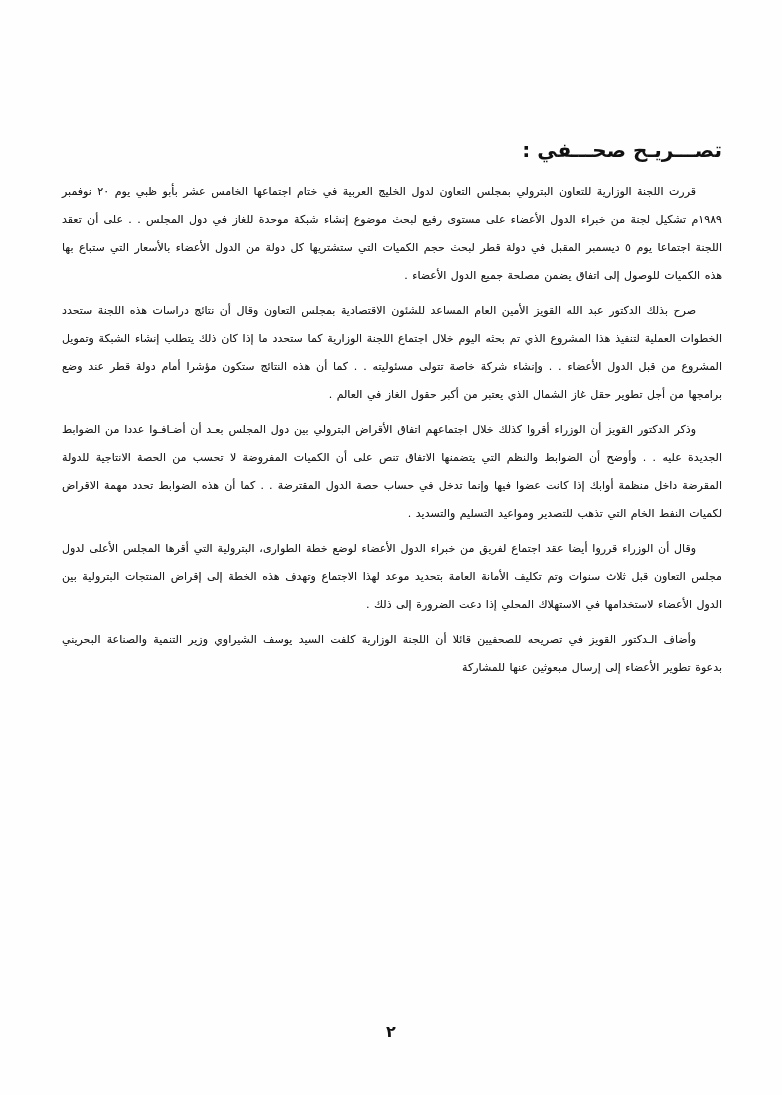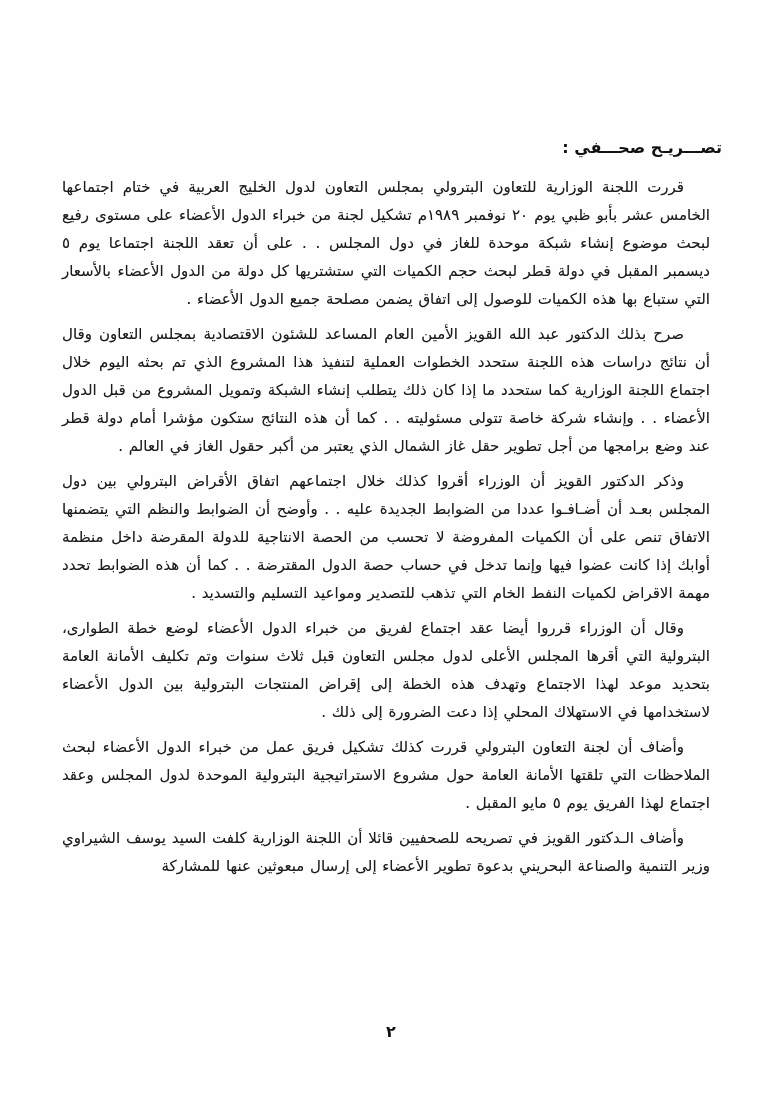--- a/index.html
+++ b/index.html
@@ -18,34 +18,34 @@
     color: #161616;
   }
   .content {
     position: absolute;
     top: 138px;
     right: 60px;
     width: 660px;
     direction: rtl;
   }
   .title {
-    font-size: 16px;
+    font-size: 20px;
     font-weight: bold;
     margin: 0 0 16px 0;
     text-align: right;
     letter-spacing: 0.5px;
     color: #111111;
   }
   .para {
-    font-size: 15px;
+    font-size: 11px;
     line-height: 28px;
     text-align: justify;
     text-align-last: right;
     text-indent: 26px;
-    margin: 0 12px 7px 0;
+    margin: 0 0 7px 0;
     word-spacing: 1px;
     color: #1b1b1b;
     
     text-shadow: 0 0 0.4px rgba(0,0,0,0.35);
   }
   .page-number {
     position: absolute;
     top: 1022px;
     left: 0;
     width: 782px;
@@ -64,19 +64,18 @@
     <h1 class="title">تصـــريـح صحـــفي :</h1>
 
     <p class="para">قررت اللجنة الوزارية للتعاون البترولي بمجلس التعاون لدول الخليج العربية في ختام اجتماعها الخامس عشر بأبو ظبي يوم ٢٠ نوفمبر ١٩٨٩م تشكيل لجنة من خبراء الدول الأعضاء على مستوى رفيع لبحث موضوع إنشاء شبكة موحدة للغاز في دول المجلس . . على أن تعقد اللجنة اجتماعا يوم ٥ ديسمبر المقبل في دولة قطر لبحث حجم الكميات التي ستشتريها كل دولة من الدول الأعضاء بالأسعار التي ستباع بها هذه الكميات للوصول إلى اتفاق يضمن مصلحة جميع الدول الأعضاء .</p>
 
     <p class="para">صرح بذلك الدكتور عبد الله القويز الأمين العام المساعد للشئون الاقتصادية بمجلس التعاون وقال أن نتائج دراسات هذه اللجنة ستحدد الخطوات العملية لتنفيذ هذا المشروع الذي تم بحثه اليوم خلال اجتماع اللجنة الوزارية كما ستحدد ما إذا كان ذلك يتطلب إنشاء الشبكة وتمويل المشروع من قبل الدول الأعضاء . . وإنشاء شركة خاصة تتولى مسئوليته . . كما أن هذه النتائج ستكون مؤشرا أمام دولة قطر عند وضع برامجها من أجل تطوير حقل غاز الشمال الذي يعتبر من أكبر حقول الغاز في العالم .</p>
 
     <p class="para">وذكر الدكتور القويز أن الوزراء أقروا كذلك خلال اجتماعهم اتفاق الأقراض البترولي بين دول المجلس بعـد أن أضـافـوا عددا من الضوابط الجديدة عليه . . وأوضح أن الضوابط والنظم التي يتضمنها الاتفاق تنص على أن الكميات المفروضة لا تحسب من الحصة الانتاجية للدولة المقرضة داخل منظمة أوابك إذا كانت عضوا فيها وإنما تدخل في حساب حصة الدول المقترضة . . كما أن هذه الضوابط تحدد مهمة الاقراض لكميات النفط الخام التي تذهب للتصدير ومواعيد التسليم والتسديد .</p>
 
     <p class="para">وقال أن الوزراء قرروا أيضا عقد اجتماع لفريق من خبراء الدول الأعضاء لوضع خطة الطوارى، البترولية التي أقرها المجلس الأعلى لدول مجلس التعاون قبل ثلاث سنوات وتم تكليف الأمانة العامة بتحديد موعد لهذا الاجتماع وتهدف هذه الخطة إلى إقراض المنتجات البترولية بين الدول الأعضاء لاستخدامها في الاستهلاك المحلي إذا دعت الضرورة إلى ذلك .</p>
 
-    <p class="para">وأضاف أن لجنة التعاون البترولي قررت كذلك تشكيل فريق عمل من خبراء الدول الأعضاء لبحث الملاحظات التي تلقتها الأمانة العامة حول مشروع الاستراتيجية البترولية الموحدة لدول المجلس وعقد اجتماع لهذا الفريق يوم ٥ مايو المقبل .</p>
 
     <p class="para">وأضاف الـدكتور القويز في تصريحه للصحفيين قائلا أن اللجنة الوزارية كلفت السيد يوسف الشيراوي وزير التنمية والصناعة البحريني بدعوة تطوير الأعضاء إلى إرسال مبعوثين عنها للمشاركة</p>
   </div>
 
   <div class="page-number">٢</div>
 </div>
 
 </body></html>

